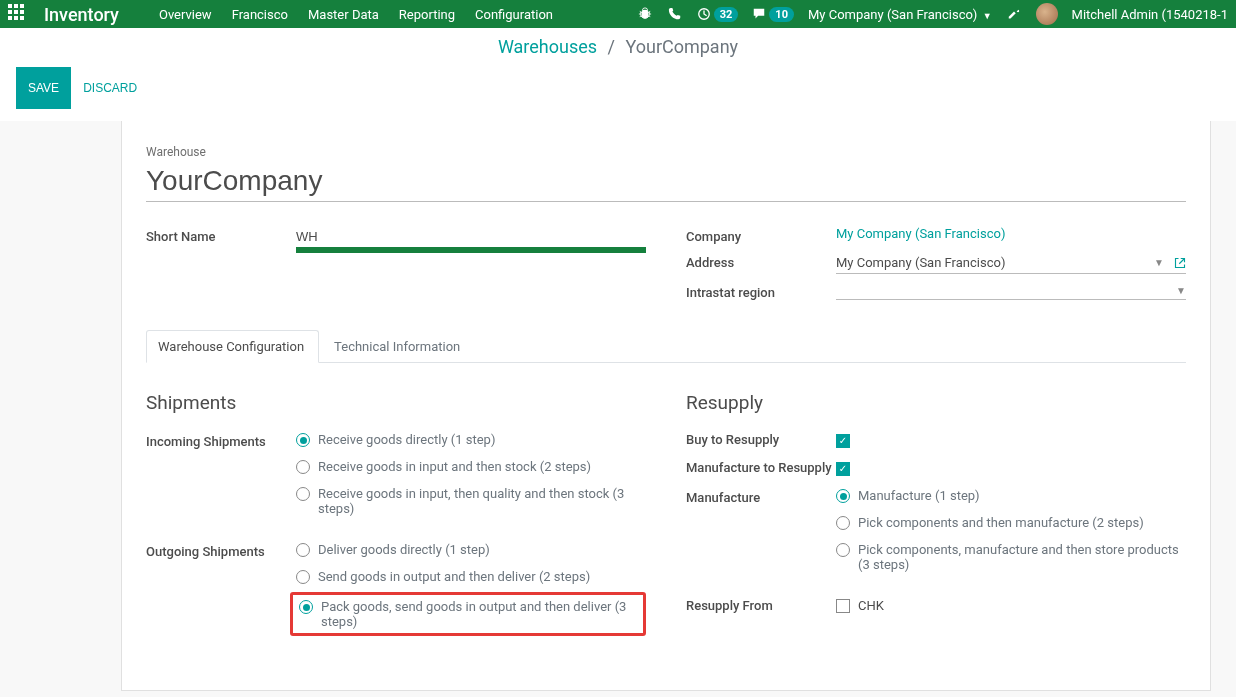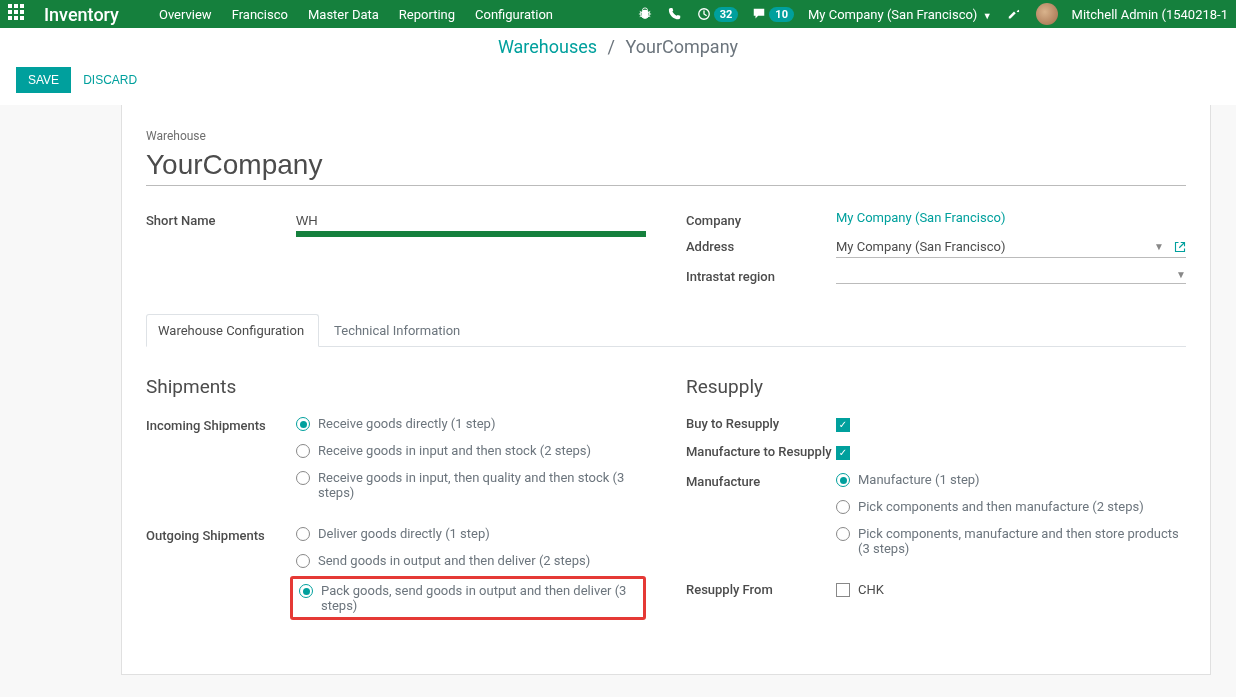--- a/index.html
+++ b/index.html
@@ -20,21 +20,21 @@
 .navbar .caret { font-size: 9px; margin-left: 2px; }
 .navbar .avatar { width: 22px; height: 22px; border-radius: 50%; background: radial-gradient(circle at 40% 40%, #d9b38c, #a06c4a); cursor: pointer; }
 .navbar .user { cursor: pointer; font-size: 13px; white-space: nowrap; }
 
 
 .control-panel { padding: 8px 16px 0 16px; background: #fff; }
 .breadcrumb { font-size: 18px; color: #6c757d; margin-bottom: 10px; text-align: center; }
 .breadcrumb a { color: #00a09d; text-decoration: none; cursor: pointer; }
 .breadcrumb .sep { color: #6c757d; margin: 0 6px; }
 .actions { display: flex; gap: 12px; align-items: center; margin-bottom: 12px; }
-.btn-save { background: #00a09d; color: #fff; border: none; padding: 6px 12px; font-size: 12px; font-weight: 500; cursor: pointer; }
+.btn-save { background: #00a09d; color: #fff; border: none; padding: 14px 12px; font-size: 12px; font-weight: 500; cursor: pointer; }
 .btn-discard { background: none; border: none; color: #00a09d; font-size: 12px; font-weight: 500; cursor: pointer; }
 
 
 .form-wrap { background: #f8f8f8; padding: 0 0 40px 0; }
 .sheet { background: #fff; margin: 0 auto; max-width: 1090px; border: 1px solid #e0e0e0; border-top: none; padding: 24px 24px 40px 24px; position: relative; left: 48px; }
 .field-label-small { color: #6f6f6f; font-size: 12px; margin-bottom: 4px; }
 .title-input { font-size: 28px; color: #4c4c4c; border: none; border-bottom: 1px solid #bbb; width: 100%; padding: 2px 0 4px 0; outline: none; }
 .two-col { display: flex; gap: 40px; margin-top: 24px; }
 .col { flex: 1; }
 .field-row { display: flex; margin-bottom: 8px; align-items: flex-start; }

